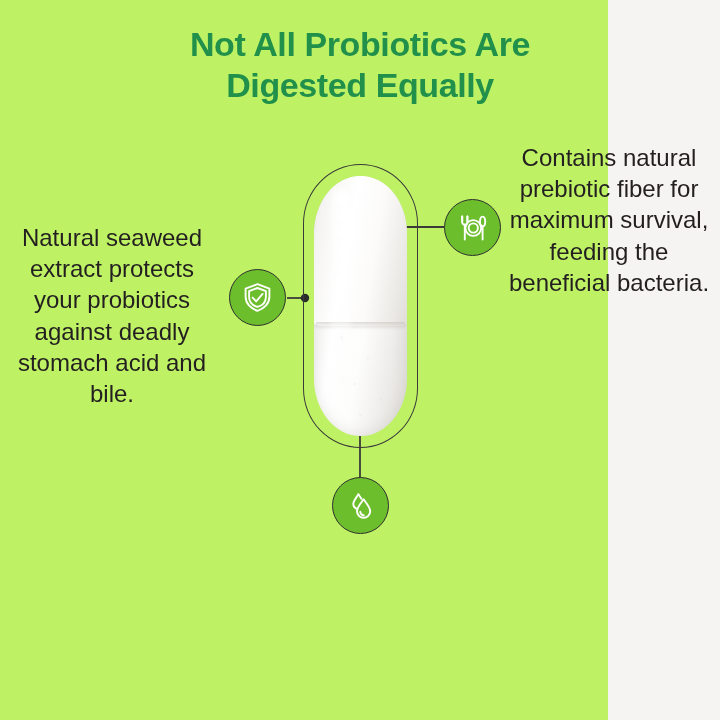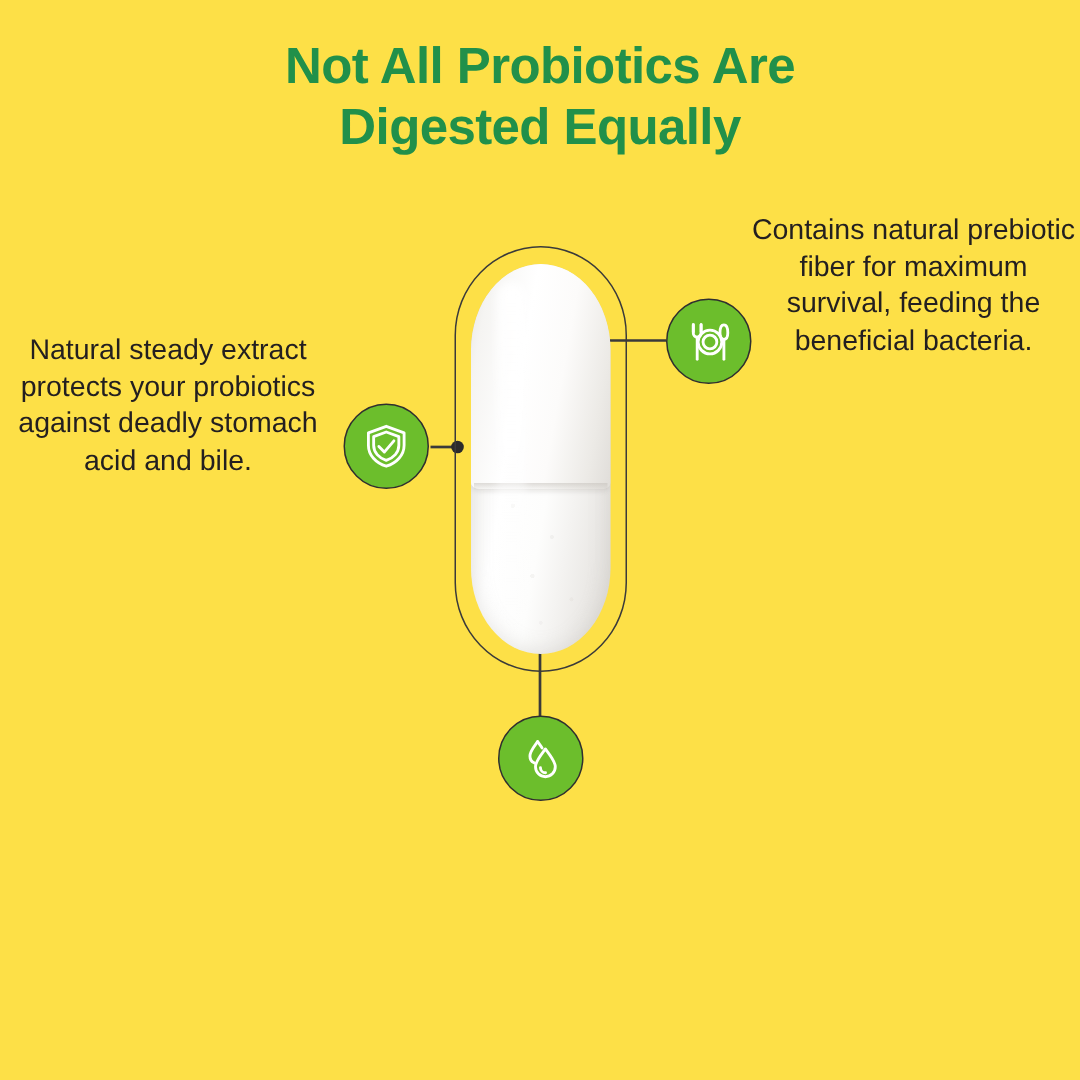--- a/index.html
+++ b/index.html
@@ -8,23 +8,23 @@
   }
   body {
     width: 720px;
     height: 720px;
     background: #f5f4f2;
     font-family: "Liberation Sans", sans-serif;
     overflow: hidden;
   }
   #infographic {
     position: relative;
-    width: 720px;
+    width: 608px;
     height: 720px;
-    background: #fde047;
+    background: #bef264;
   }
 
   
   .title-block {
     position: absolute;
     top: 24px;
     left: 0;
     width: 720px;
     text-align: center;
     color: #21904a;
@@ -140,21 +140,21 @@
   }
   .badge-cutlery { left: 444px; top: 199px; }
   .badge-shield  { left: 229px; top: 269px; }
   .badge-drops   { left: 332px; top: 477px; }
   .badge svg { display: block; }
 
   
   .copy {
     position: absolute;
     color: #231f20;
-    font-size: 19px;
+    font-size: 24px;
     line-height: 1.30;
     text-align: center;
   }
   .copy-left   { left: 4px;   top: 222px; width: 216px; }
   .copy-right  { left: 500px; top: 142px; width: 218px; }
   .copy-bottom { left: 228px; top: 544px; width: 266px; }
 </style>
 </head>
 <body>
 
@@ -218,16 +218,16 @@
 
         <path d="M13.4 4.4 c-2.0 2.9 -5.1 6.4 -5.1 9.6 a5.1 5.1 0 0 0 3.0 4.7"></path>
         <path d="M13.4 4.4 c0.9 1.3 2.1 2.8 3.0 4.3"></path>
 
         <path d="M18.6 9.3 c-2.6 3.6 -6.6 8.1 -6.6 11.9 a6.6 6.6 0 0 0 13.2 0 c0 -3.8 -4.0 -8.3 -6.6 -11.9 z"></path>
         <path d="M15.3 21.8 a3.4 3.4 0 0 0 3.4 3.4"></path>
       </svg>
     </span>
   </div>
 
-  <div class="copy copy-left">Natural steady extract protects your probiotics against deadly stomach acid and bile.</div>
+  <div class="copy copy-left">Natural seaweed extract protects your probiotics against deadly stomach acid and bile.</div>
   <div class="copy copy-right">Contains natural prebiotic fiber for maximum survival, feeding the beneficial bacteria.</div>
 
 </div>
 
 </body></html>

